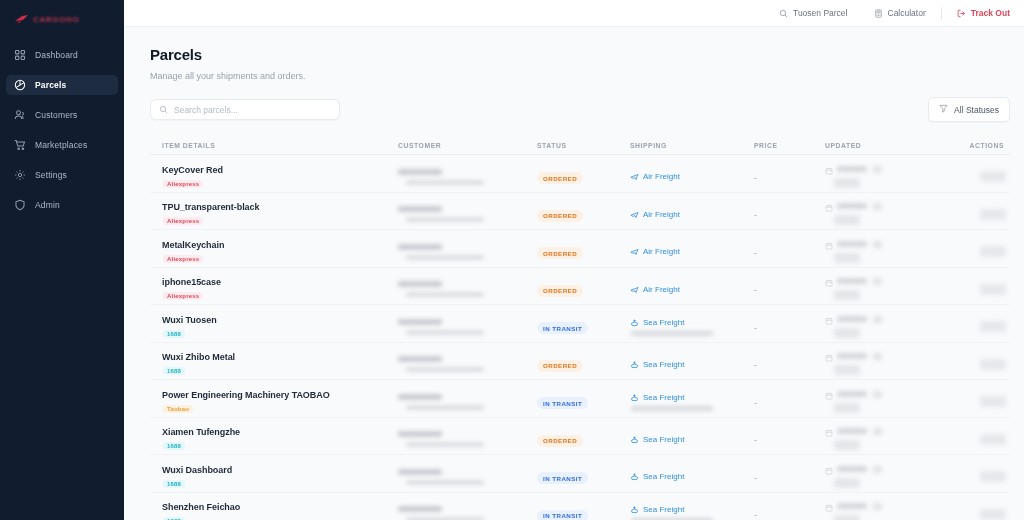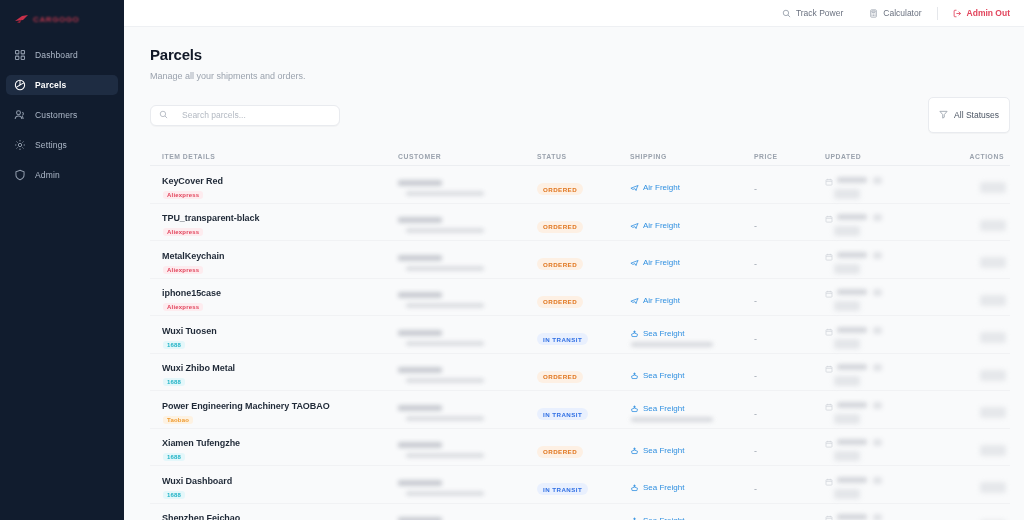--- a/index.html
+++ b/index.html
@@ -60,30 +60,30 @@
 
   .content { flex:1; padding:19px 14px 0 26px; overflow:hidden; }
 
   .page-title { font-size:15px; font-weight:700; color:#111827; letter-spacing:-.2px; }
   .page-sub { font-size:9px; color:#9aa2ad; margin-top:8px; }
 
   .toolbar { display:flex; align-items:center; justify-content:space-between; margin-top:16px; }
   .search-box {
     width:190px; height:21px; background:#ffffff;
     border:1px solid #e9ebef; border-radius:6px;
-    display:flex; align-items:center; gap:14px; padding:0 8px;
+    display:flex; align-items:center; gap:6px; padding:0 8px;
     box-shadow:0 1px 1px rgba(16,24,40,.03);
   }
   .search-box input {
     border:0; outline:0; font-size:8.5px; color:#9aa2ad;
     font-family:"Liberation Sans", sans-serif; background:transparent; width:100%;
   }
   .search-box input::placeholder { color:#b3b9c2; }
   .filter-btn {
-    height:36px; background:#ffffff; border:1px solid #e9ebef; border-radius:5px;
+    height:25px; background:#ffffff; border:1px solid #e9ebef; border-radius:5px;
     display:flex; align-items:center; gap:6px; padding:0 10px;
     font-size:8.5px; color:#4b5563; cursor:pointer;
     box-shadow:0 1px 1px rgba(16,24,40,.03);
   }
 
   .table { margin-top:14px; }
   .thead {
     display:flex; align-items:center; height:19px;
     border-bottom:1px solid #eceef1;
   }
@@ -188,20 +188,30 @@
           <svg width="12" height="12" viewBox="0 0 16 16" fill="none" stroke="#aeb9c9" stroke-width="1.35">
             <circle cx="6" cy="5" r="2.6"></circle>
               <path d="M1.6 13.4c0-2.6 2-4.2 4.4-4.2s4.4 1.6 4.4 4.2"></path>
             <path d="M11 4.2a2.3 2.3 0 0 1 0 4.3"></path>
               <path d="M12.2 13.4c0-1.7-.6-3-1.6-3.8"></path>
           </svg>
         </span>
         <span class="nlabel">Customers</span>
       </div>
 
+      <div class="nav-item">
+        <span class="nic">
+          <svg width="12" height="12" viewBox="0 0 16 16" fill="none" stroke="#aeb9c9" stroke-width="1.35">
+            <path d="M1 2h2l2 7.4h7.2L14 4H4"></path>
+              <circle cx="6.2" cy="13" r="1.1"></circle>
+              <circle cx="11.8" cy="13" r="1.1"></circle>
+          </svg>
+        </span>
+        <span class="nlabel">Marketplaces</span>
+      </div>
 
       <div class="nav-item">
         <span class="nic">
           <svg width="12" height="12" viewBox="0 0 16 16" fill="none" stroke="#aeb9c9" stroke-width="1.3">
             <circle cx="8" cy="8" r="2.2"></circle>
             <path d="M8 1.4v1.8M8 12.8v1.8M1.4 8h1.8M12.8 8h1.8M3.4 3.4l1.3 1.3M11.3 11.3l1.3 1.3M12.6 3.4l-1.3 1.3M4.7 11.3l-1.3 1.3"></path>
           </svg>
         </span>
         <span class="nlabel">Settings</span>
       </div>
@@ -221,42 +231,42 @@
   <div class="main">
 
     <div class="topbar">
       <div class="tb-item">
         <span>
           <svg width="9" height="9" viewBox="0 0 16 16" fill="none" stroke="#9aa2ad" stroke-width="1.6">
             <circle cx="7" cy="7" r="4.8"></circle>
               <path d="M10.6 10.6 L14.4 14.4"></path>
           </svg>
         </span>
-        <span>Track Power</span>
+        <span>Tuosen Parcel</span>
       </div>
       <div class="tb-item">
         <span>
           <svg width="9" height="9" viewBox="0 0 16 16" fill="none" stroke="#9aa2ad" stroke-width="1.4">
             <rect x="3" y="1.5" width="10" height="13" rx="1.4"></rect>
               <rect x="5" y="3.6" width="6" height="2.4" rx=".5"></rect>
             <path d="M5.4 9h.01M8 9h.01M10.6 9h.01M5.4 11.6h.01M8 11.6h.01M10.6 11.6h.01" stroke-width="1.7" stroke-linecap="round"></path>
           </svg>
         </span>
         <span>Calculator</span>
       </div>
       <div class="tb-sep"></div>
       <div class="tb-item signout">
         <span>
           <svg width="9" height="9" viewBox="0 0 16 16" fill="none" stroke="#e2445c" stroke-width="1.5">
             <path d="M6.2 2.2H3.4a1.4 1.4 0 0 0-1.4 1.4v8.8a1.4 1.4 0 0 0 1.4 1.4h2.8"></path>
             <path d="M10 11.2 13.6 8 10 4.8"></path>
               <path d="M13.2 8H6"></path>
           </svg>
         </span>
-        <span>Admin Out</span>
+        <span>Track Out</span>
       </div>
     </div>
 
     <div class="content">
 
       <div class="page-title">Parcels</div>
       <div class="page-sub">Manage all your shipments and orders.</div>
 
       <div class="toolbar">
         <div class="search-box">

